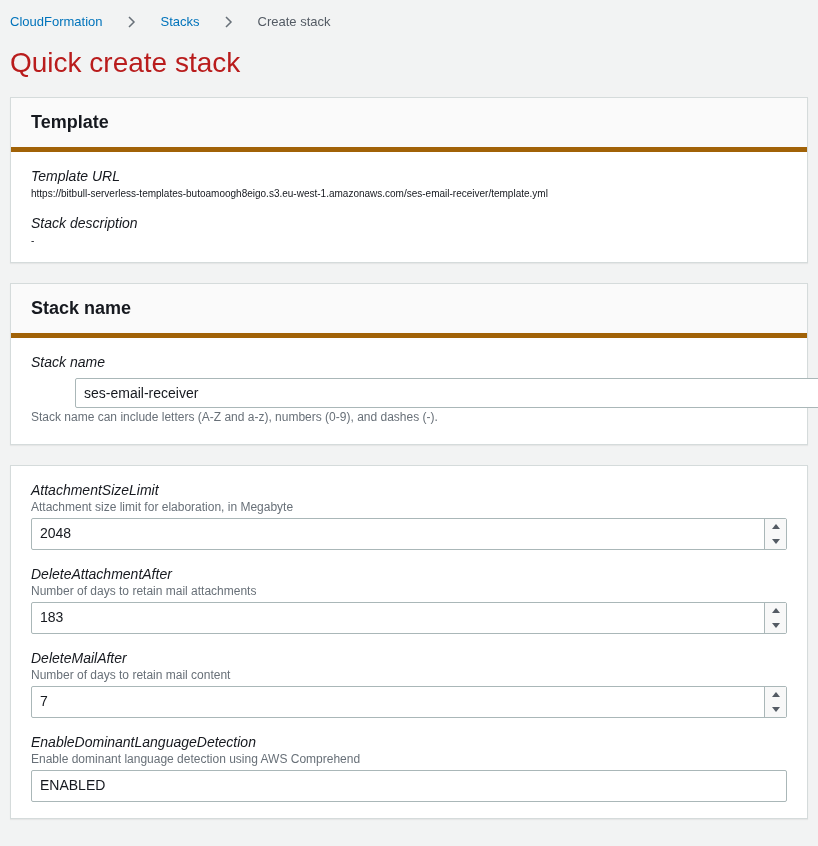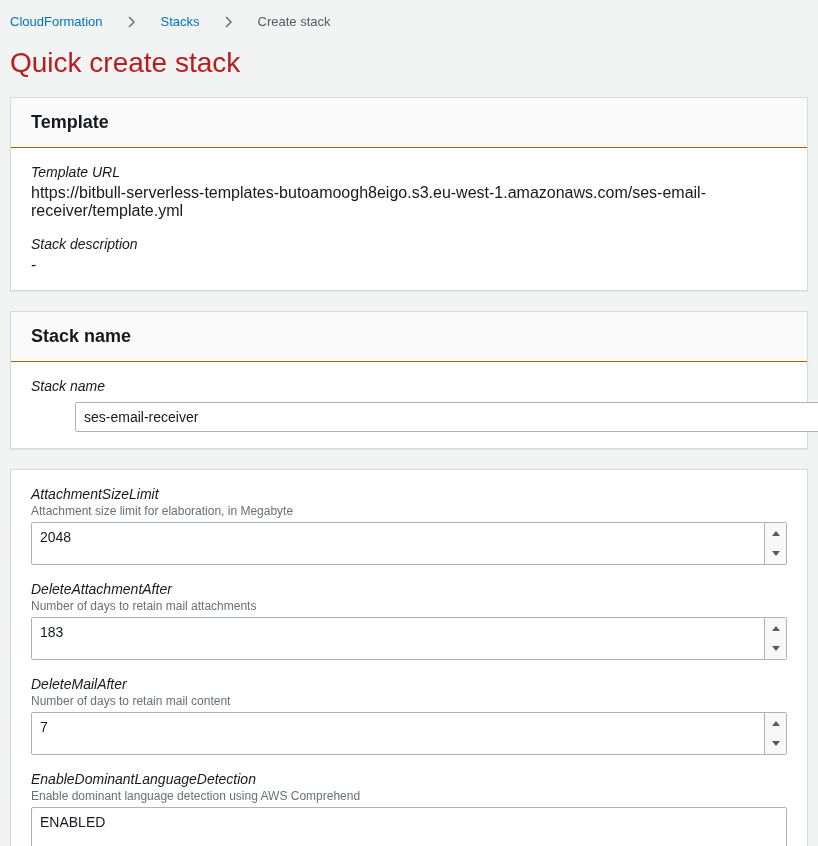--- a/index.html
+++ b/index.html
@@ -28,47 +28,47 @@
     margin: 6px 0 18px 0;
   }
   .panel {
     background: #fff;
     border: 1px solid #d5dbdb;
     margin-bottom: 20px;
     box-shadow: 0 1px 1px rgba(0,0,0,0.05);
   }
   .panel-header {
     padding: 14px 20px;
-    border-bottom: 1px solid #a16207;
+    border-bottom: 5px solid #a16207;
     background: #fafafa;
   }
   .panel-header h2 { font-size: 18px; font-weight: 700; color: #16191f; }
   .panel-header .subtitle { font-size: 12px; color: #687078; margin-top: 4px; }
   .panel-body { padding: 16px 20px; }
   .field { margin-bottom: 16px; }
   .field:last-child { margin-bottom: 0; }
   .field-label { font-size: 14px; color: #16191f; margin-bottom: 2px; display: block; font-style: italic; }
   .field-help { font-size: 12px; color: #687078; margin-top: 2px; margin-bottom: 4px; }
-  .field-value { font-size: 16px; color: #16191f; margin-top: 4px; }
+  .field-value { font-size: 10px; color: #16191f; margin-top: 4px; }
   input[type="text"] {
     width: 100%;
     border: 1px solid #aab7b8;
     border-radius: 2px;
     padding: 6px 8px;
     font-size: 14px;
     color: #16191f;
   }
   .number-input-wrap, .select-wrap {
     width: 100%;
     border: 1px solid #aab7b8;
     border-radius: 2px;
     display: flex;
     align-items: stretch;
     background: #fff;
-    height: 43px;
+    height: 32px;
   }
   .number-input-wrap .val, .select-wrap .val {
     flex: 1;
     padding: 6px 8px;
     font-size: 14px;
     color: #16191f;
     border: none;
     outline: none;
     background: transparent;
   }
@@ -129,20 +129,21 @@
 </section>
 
 <section class="panel">
   <div class="panel-header">
     <h2>Stack name</h2>
   </div>
   <div class="panel-body">
     <div class="field">
       <span class="field-label">Stack name</span>
       <input type="text" class="mt6" value="ses-email-receiver" style="">
+      <div class="field-help">Stack name can include letters (A-Z and a-z), numbers (0-9), and dashes (-).</div>
     </div>
   </div>
 </section>
 
 <section class="panel">
   <div class="panel-body">
 
     <div class="field">
       <span class="field-label">AttachmentSizeLimit</span>
       <div class="field-help">Attachment size limit for elaboration, in Megabyte</div>

